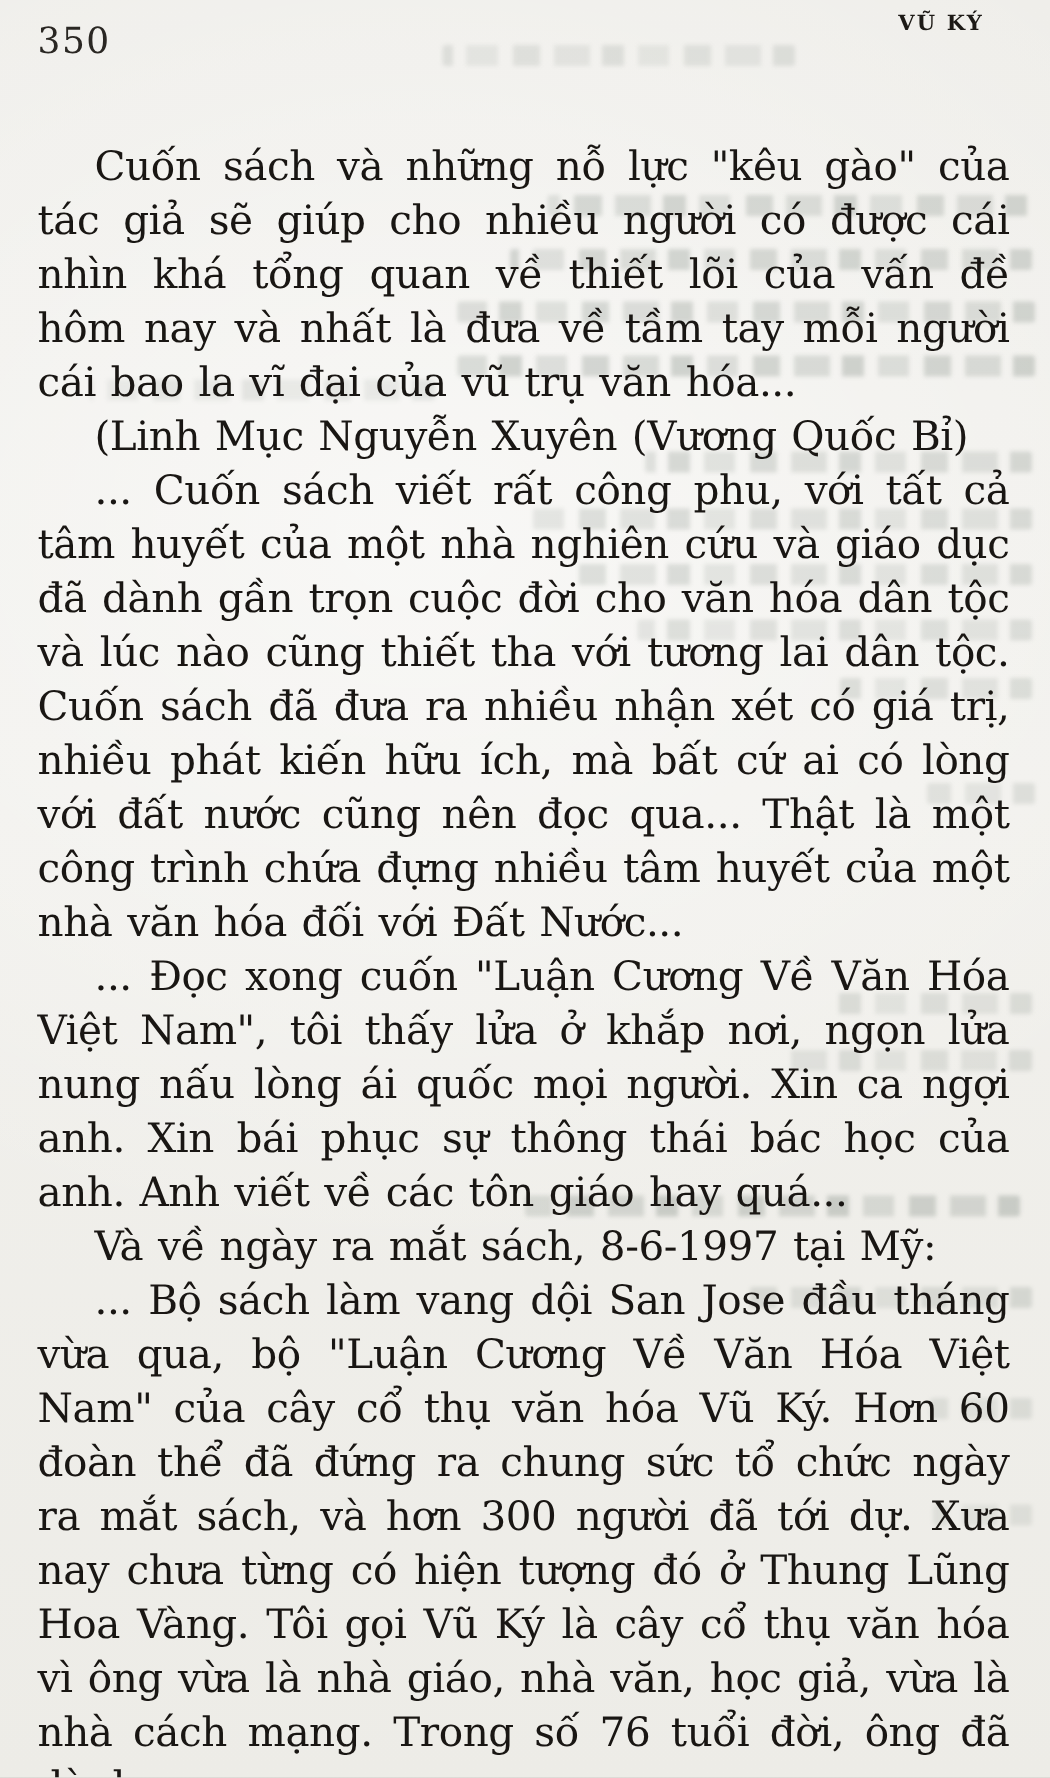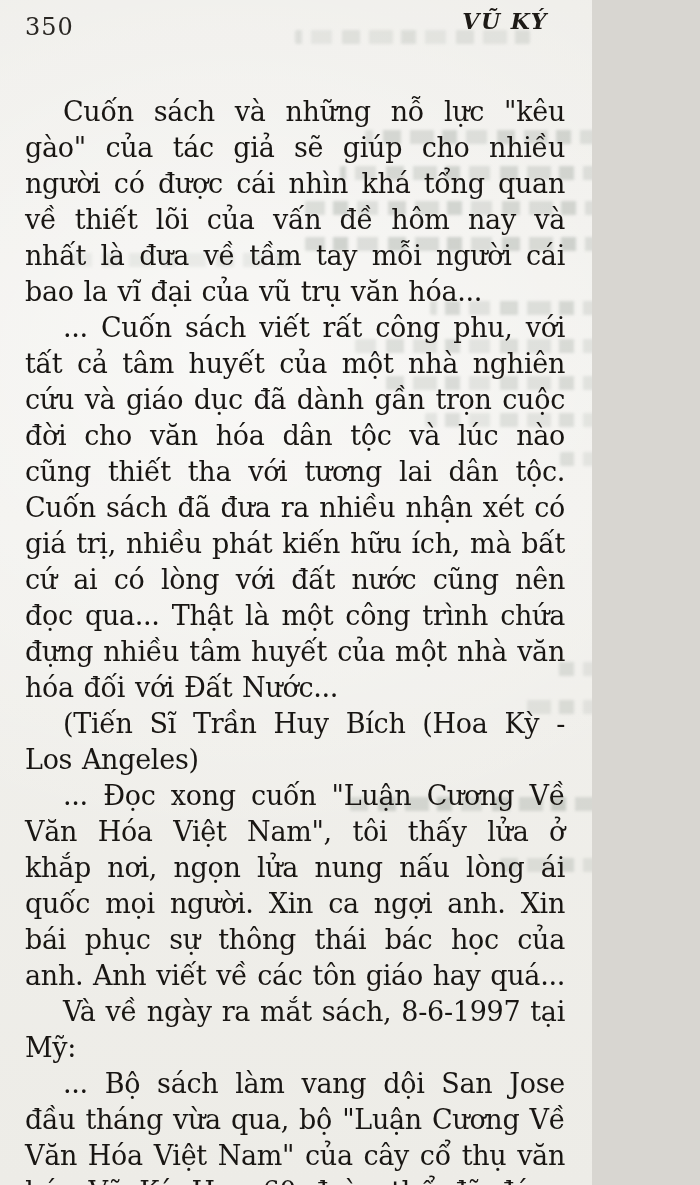--- a/index.html
+++ b/index.html
@@ -4,37 +4,36 @@
 <style>
   html,body{margin:0;padding:0;}
   body{
     width:700px;height:1185px;
     background:#d8d6d1;
     font-family:"DejaVu Serif","Liberation Serif",serif;
     overflow:hidden;
   }
   .page{
     position:relative;
-    width:592px;height:1185px;
+    width:700px;height:1185px;
     background:
       radial-gradient(ellipse 900px 700px at 40% 30%, rgba(255,255,255,.55), rgba(255,255,255,0) 70%),
       linear-gradient(180deg,#efeeea 0%,#f1f0ec 45%,#edece7 100%);
     color:#1b1814;
     overflow:hidden;
   }
   
   .page-number{
     position:absolute;left:25px;top:13px;
     font-size:24px;letter-spacing:1px;color:#2a2723;
   }
   .running-title{
     position:absolute;right:44px;top:8px;
-    font-size:22px;letter-spacing:1.5px;color:#1d1a16;
+    font-size:14px;letter-spacing:1.5px;color:#1d1a16;
     font-weight:600;
-    font-style:italic;
   }
   
   .text-block{
     position:absolute;left:25px;right:27px;top:94px;
     font-size:27px;line-height:36px;
     text-align:justify;
     letter-spacing:-0.3px;
     word-spacing:1.5px;
     color:#191613;
   }
@@ -81,20 +80,20 @@
   <div class="ghost" style="left:350px;top:797px;width:330px;opacity:.65"></div>
   <div class="ghost" style="left:500px;top:858px;width:188px;opacity:.45"></div>
   <div class="ghost" style="left:620px;top:932px;width:68px;opacity:.35"></div>
   <div class="ghost" style="left:622px;top:1003px;width:66px;opacity:.3"></div>
 
   <span class="page-number">350</span>
   <span class="running-title">VŨ KÝ</span>
 
   <div class="text-block">
     <p class="quote">Cuốn sách và những nỗ lực "kêu gào" của tác giả sẽ giúp cho nhiều người có được cái nhìn khá tổng quan về thiết lõi của vấn đề hôm nay và nhất là đưa về tầm tay mỗi người cái bao la vĩ đại của vũ trụ văn hóa...</p>
+    <p class="upright">(Linh Mục Nguyễn Xuyên (Vương Quốc Bỉ)</p>
     <p class="quote">... Cuốn sách viết rất công phu, với tất cả tâm huyết của một nhà nghiên cứu và giáo dục đã dành gần trọn cuộc đời cho văn hóa dân tộc và lúc nào cũng thiết tha với tương lai dân tộc. Cuốn sách đã đưa ra nhiều nhận xét có giá trị, nhiều phát kiến hữu ích, mà bất cứ ai có lòng với đất nước cũng nên đọc qua... Thật là một công trình chứa đựng nhiều tâm huyết của một nhà văn hóa đối với Đất Nước...</p>
-    <p class="upright">(Tiến Sĩ Trần Huy Bích (Hoa Kỳ - Los Angeles)</p>
     <p class="quote">... Đọc xong cuốn "Luận Cương Về Văn Hóa Việt Nam", tôi thấy lửa ở khắp nơi, ngọn lửa nung nấu lòng ái quốc mọi người. Xin ca ngợi anh. Xin bái phục sự thông thái bác học của anh. Anh viết về các tôn giáo hay quá...</p>
     <p class="upright">Và về ngày ra mắt sách, 8-6-1997 tại Mỹ:</p>
     <p class="quote">... Bộ sách làm vang dội San Jose đầu tháng vừa qua, bộ "Luận Cương Về Văn Hóa Việt Nam" của cây cổ thụ văn hóa Vũ Ký. Hơn 60 đoàn thể đã đứng ra chung sức tổ chức ngày ra mắt sách, và hơn 300 người đã tới dự. Xưa nay chưa từng có hiện tượng đó ở Thung Lũng Hoa Vàng. Tôi gọi Vũ Ký là cây cổ thụ văn hóa vì ông vừa là nhà giáo, nhà văn, học giả, vừa là nhà cách mạng. Trong số 76 tuổi đời, ông đã dành</p>
   </div>
 
 </div>
 
 </body></html>

